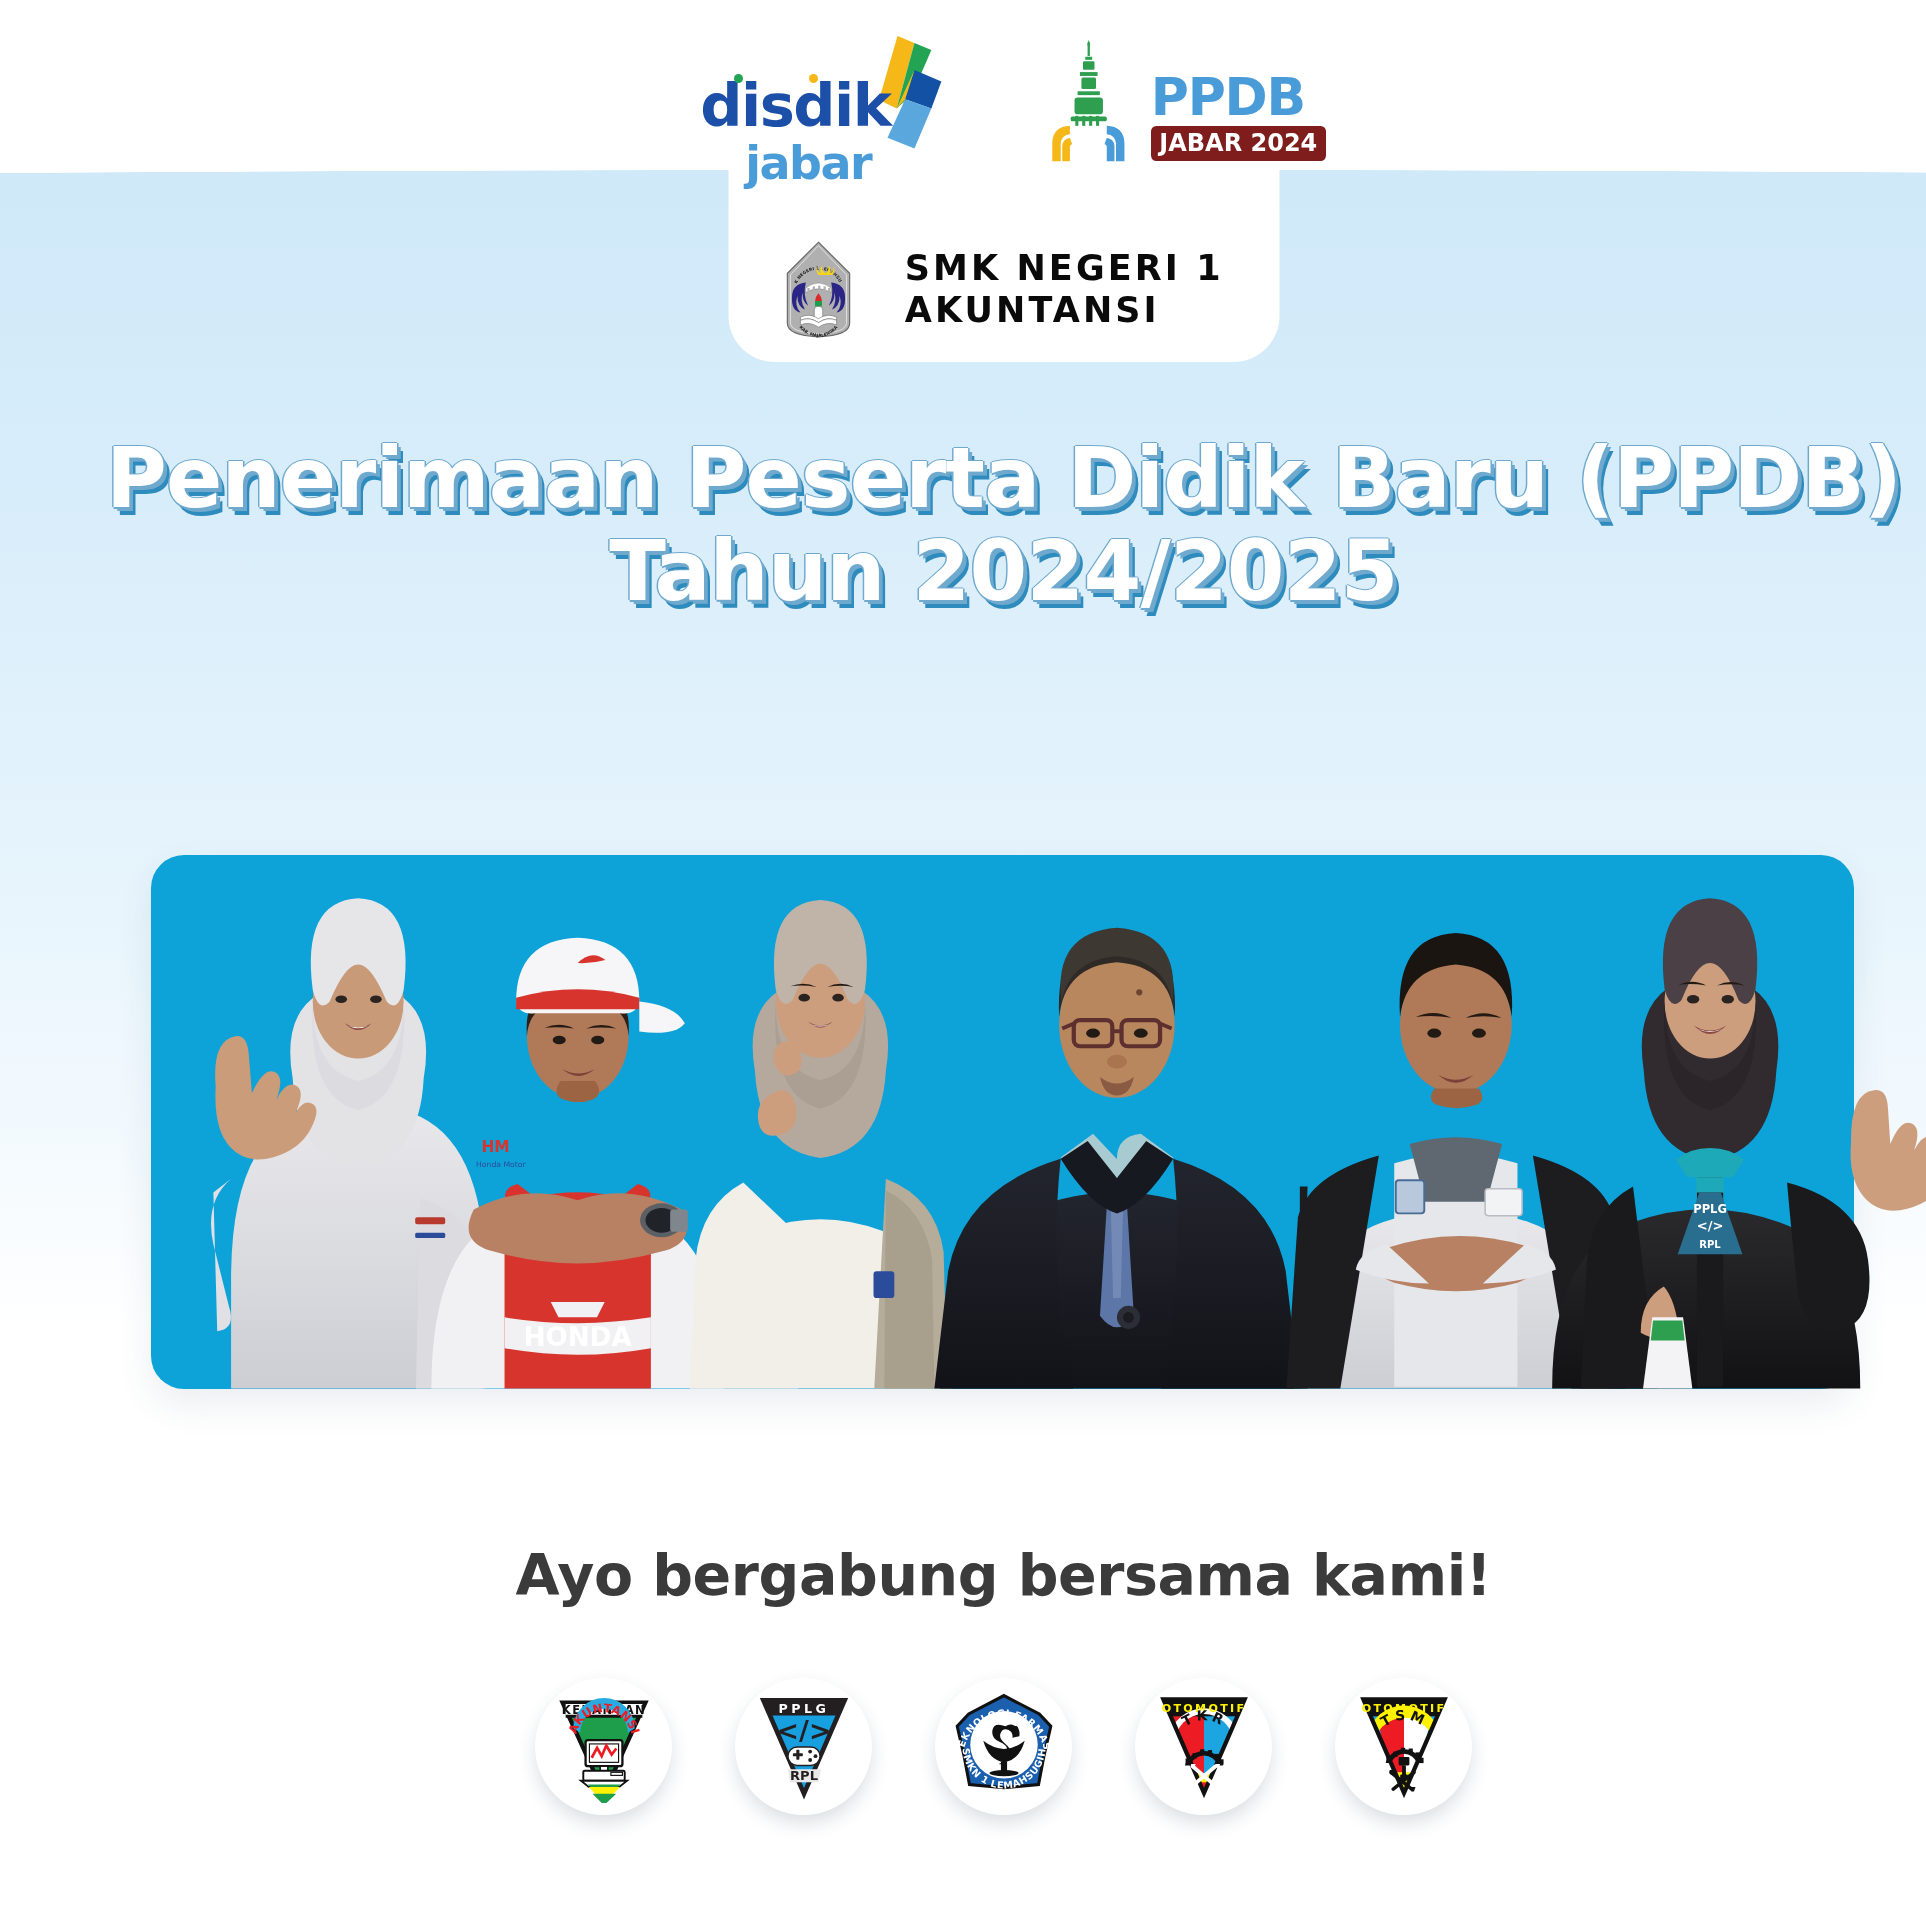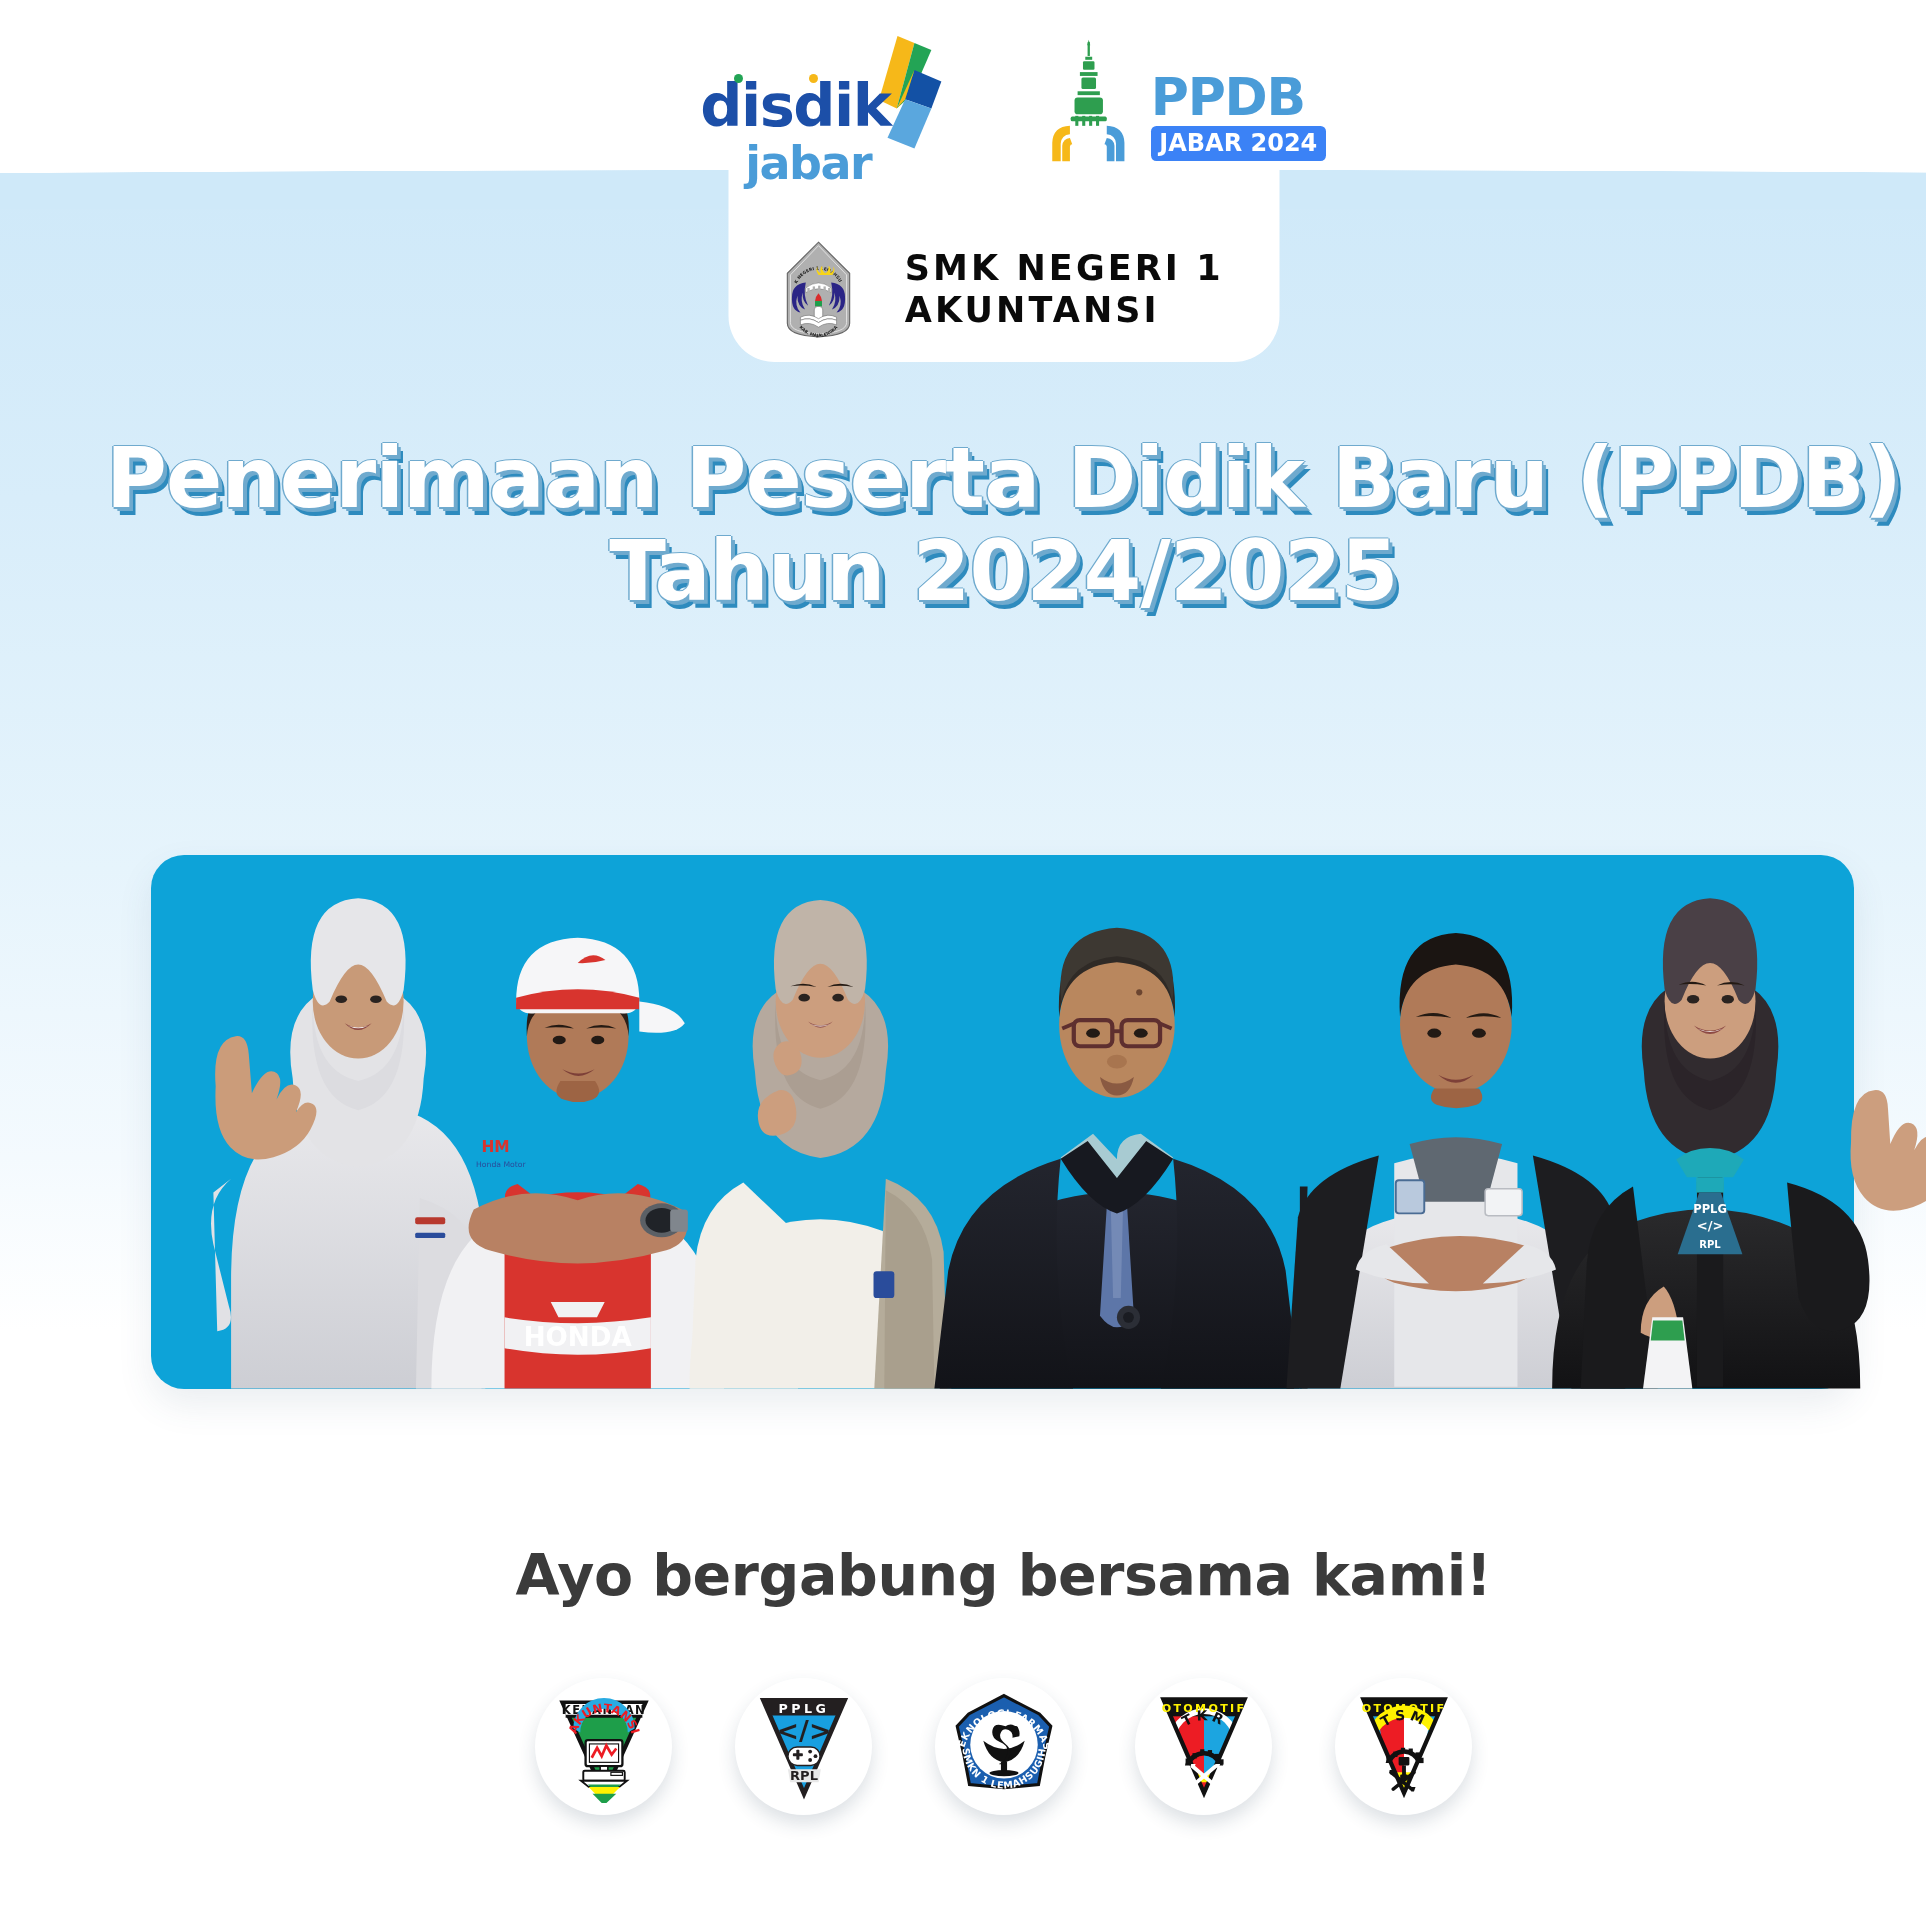--- a/index.html
+++ b/index.html
@@ -59,21 +59,21 @@
 
   
   .ppdb-logo { position:relative; width:285px; height:127px; display:flex; align-items:flex-start; }
   .ppdb-mark { width:119px; height:123px; flex:0 0 119px; margin-top:2.3px; }
   .ppdb-right { margin-left:2.3px; margin-top:37px; }
   .ppdb-word {
     font-size:52px; font-weight:800; color:#4A9CD8; letter-spacing:-1.2px;
     line-height:0.92; font-family:"DejaVu Sans", sans-serif;
   }
   .ppdb-badge {
-    margin-top:3.9px; background:#3b82f6; border-radius:5.4px;
+    margin-top:3.9px; background:#7f1d1d; border-radius:5.4px;
     padding:5.4px 8.5px 6.2px 8.5px; display:inline-block;
   }
   .ppdb-badge-text {
     font-size:24px; font-weight:800; color:#ffffff; letter-spacing:0px;
     line-height:1; font-family:"DejaVu Sans", sans-serif; white-space:nowrap;
   }
 
   
   .school-banner {
     position:absolute; left:50%; transform:translateX(-50%);

